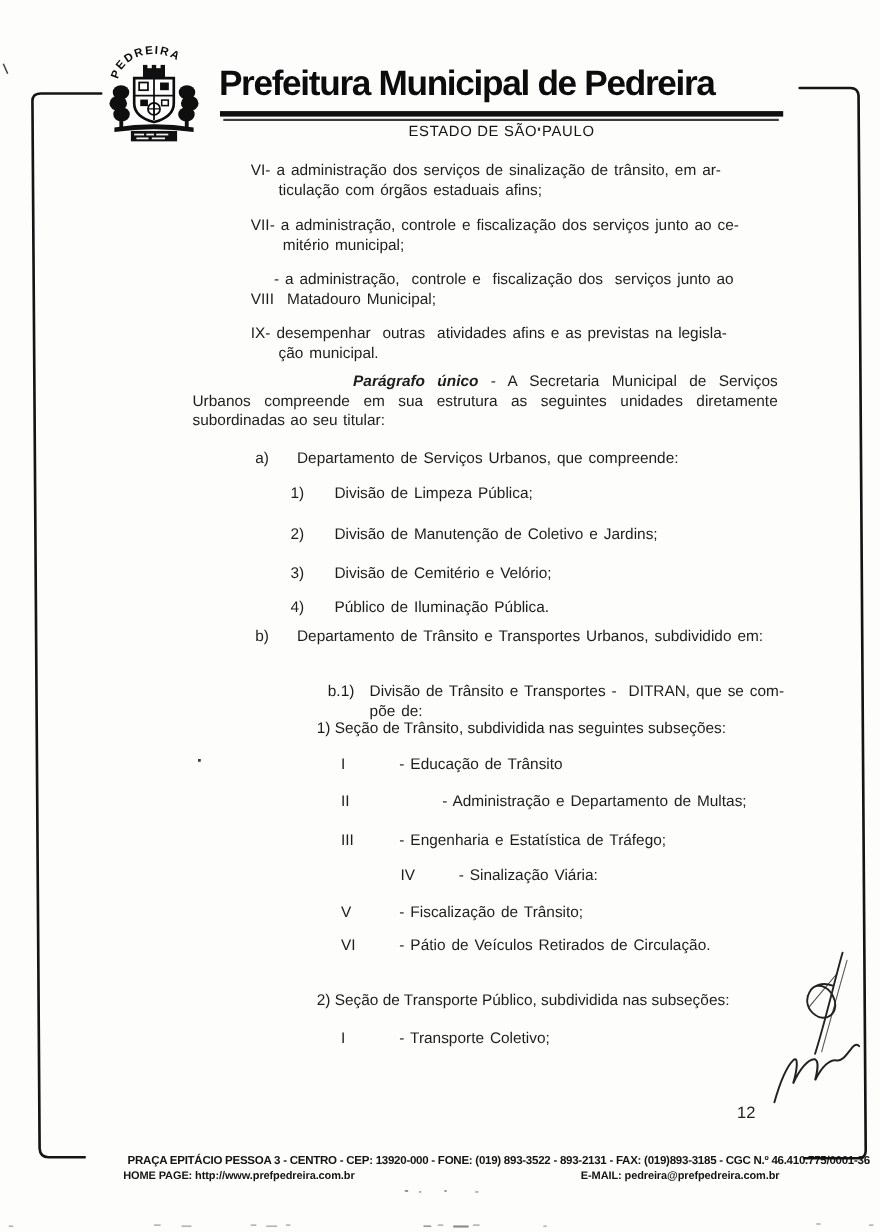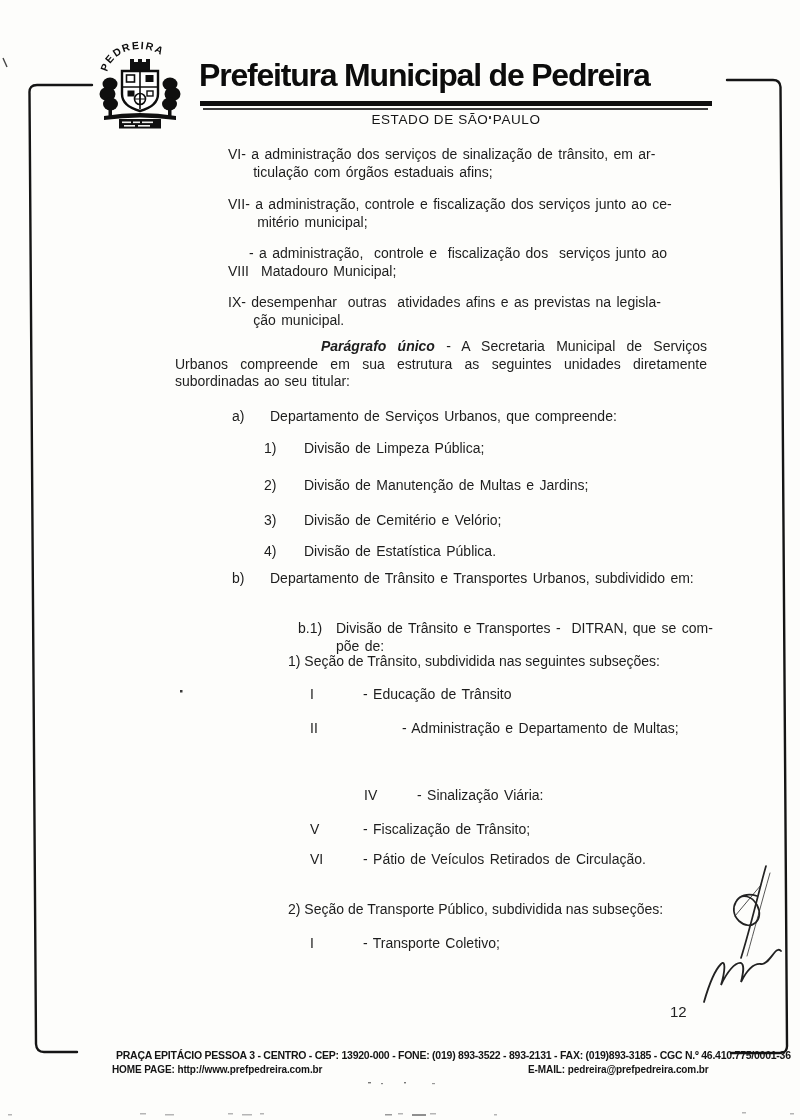--- a/index.html
+++ b/index.html
@@ -170,29 +170,29 @@
   <div class="abs item" style="left:232px;top:408px;width:470px;">
     <span class="num" style="width:38px;">a)</span>
     <span class="txt">Departamento de Serviços Urbanos, que compreende:</span>
   </div>
   <div class="abs item" style="left:264px;top:440px;width:440px;">
     <span class="num" style="width:40px;">1)</span>
     <span class="txt">Divisão de Limpeza Pública;</span>
   </div>
   <div class="abs item" style="left:264px;top:477px;width:440px;">
     <span class="num" style="width:40px;">2)</span>
-    <span class="txt">Divisão de Manutenção de Multas e Jardins;</span>
+    <span class="txt">Divisão de Manutenção de Coletivo e Jardins;</span>
   </div>
   <div class="abs item" style="left:264px;top:512px;width:440px;">
     <span class="num" style="width:40px;">3)</span>
     <span class="txt">Divisão de Cemitério e Velório;</span>
   </div>
   <div class="abs item" style="left:264px;top:543px;width:440px;">
     <span class="num" style="width:40px;">4)</span>
-    <span class="txt">Divisão de Estatística Pública.</span>
+    <span class="txt">Público de Iluminação Pública.</span>
   </div>
 
   <div class="abs item" style="left:232px;top:570px;width:480px;">
     <span class="num" style="width:38px;">b)</span>
     <span class="txt">Departamento de Trânsito e Transportes Urbanos, subdividido em:</span>
   </div>
   <div class="abs item" style="left:258px;top:620px;width:432px;margin-left:40px;">
     <span class="num" style="width:38px;">b.1)</span>
     <span class="txt">Divisão de Trânsito e Transportes -  DITRAN, que se com-
 põe de:</span>
@@ -201,20 +201,24 @@
   <div class="abs single" style="left:288px;top:653px;width:430px;">1) Seção de Trânsito, subdividida nas seguintes subseções:</div>
 
   <div class="abs item" style="left:310px;top:686px;width:420px;">
     <span class="num" style="width:53px;">I</span>
     <span class="txt">- Educação de Trânsito</span>
   </div>
   <div class="abs item" style="left:310px;top:720px;width:420px;gap:39px;">
     <span class="num" style="width:53px;">II</span>
     <span class="txt">- Administração e Departamento de Multas;</span>
   </div>
+  <div class="abs item" style="left:310px;top:755px;width:420px;">
+    <span class="num" style="width:53px;">III</span>
+    <span class="txt">- Engenharia e Estatística de Tráfego;</span>
+  </div>
   <div class="abs item" style="left:325px;top:787px;width:420px;margin-left:39px;">
     <span class="num" style="width:53px;">IV</span>
     <span class="txt">- Sinalização Viária:</span>
   </div>
   <div class="abs item" style="left:310px;top:821px;width:420px;">
     <span class="num" style="width:53px;">V</span>
     <span class="txt">- Fiscalização de Trânsito;</span>
   </div>
   <div class="abs item" style="left:310px;top:851px;width:420px;">
     <span class="num" style="width:53px;">VI</span>

